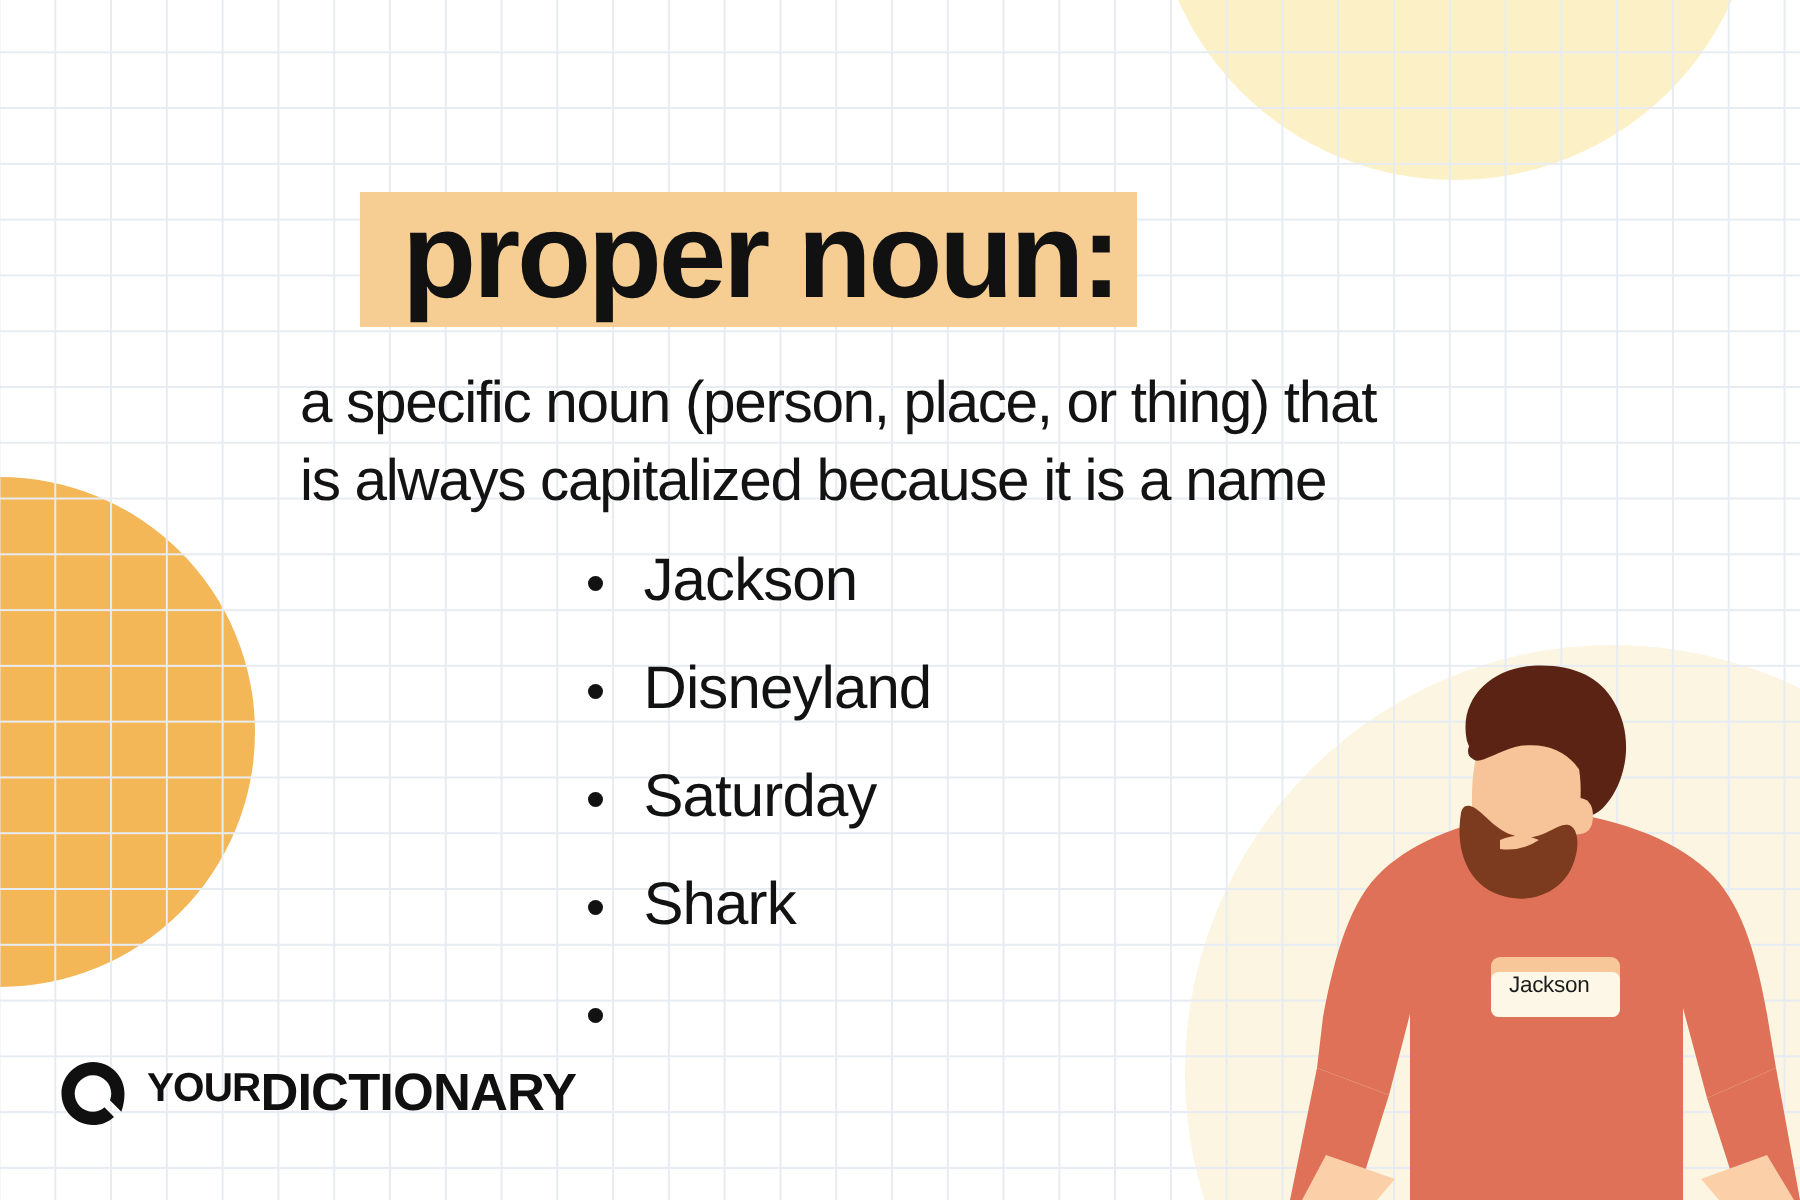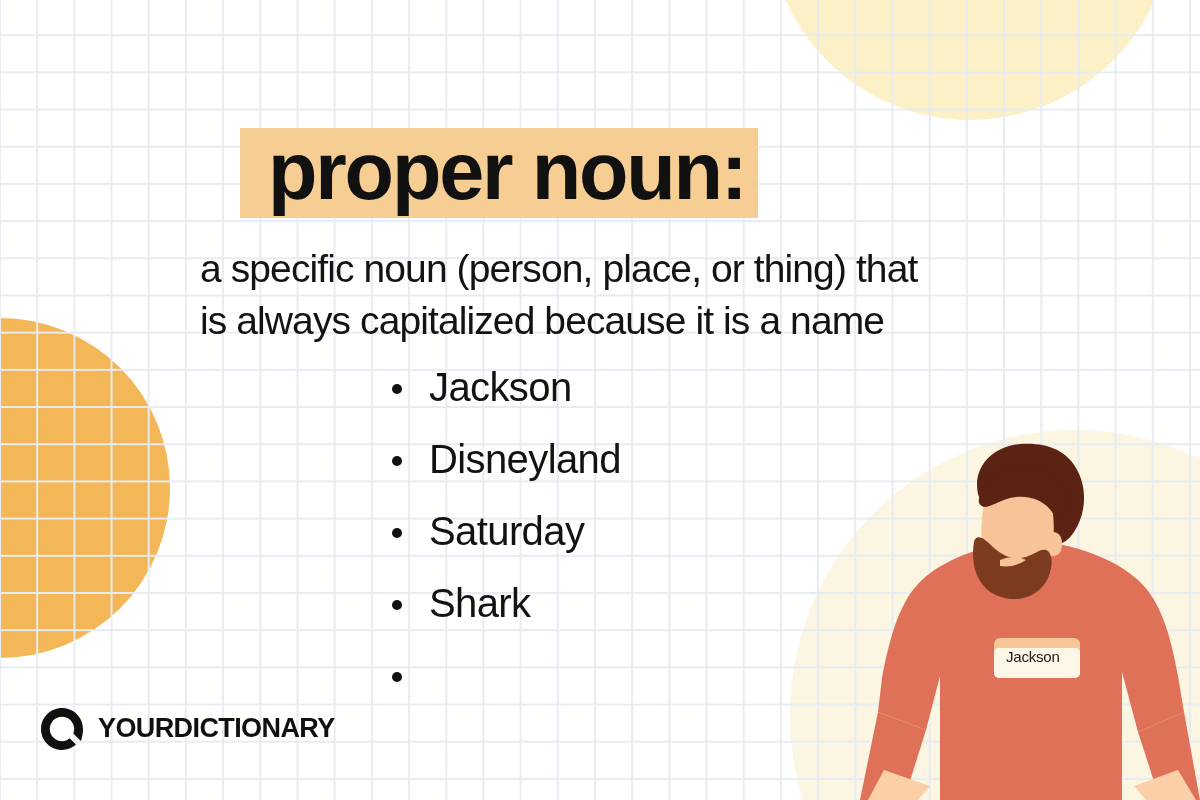--- a/index.html
+++ b/index.html
@@ -159,21 +159,21 @@
     flex-direction: row;
     line-height: 0.93;
   }
   .logo-words span {
     font-family: "Liberation Sans", sans-serif;
     font-weight: 700;
     font-size: 27px;
     letter-spacing: -0.6px;
     color: #101010;
   }
-  .logo-words .l2 { font-size: 27px; }
+  .logo-words .l2 { font-size: 35px; }
 
   
   .illustration {
     position: absolute;
     left: 860px;
     top: 440px;
     width: 340px;
     height: 360px;
     z-index: 3;
   }

